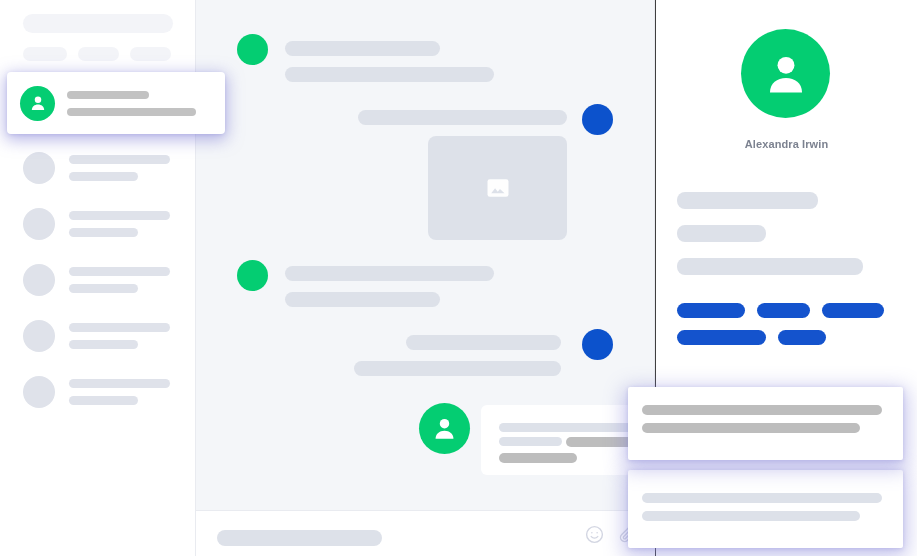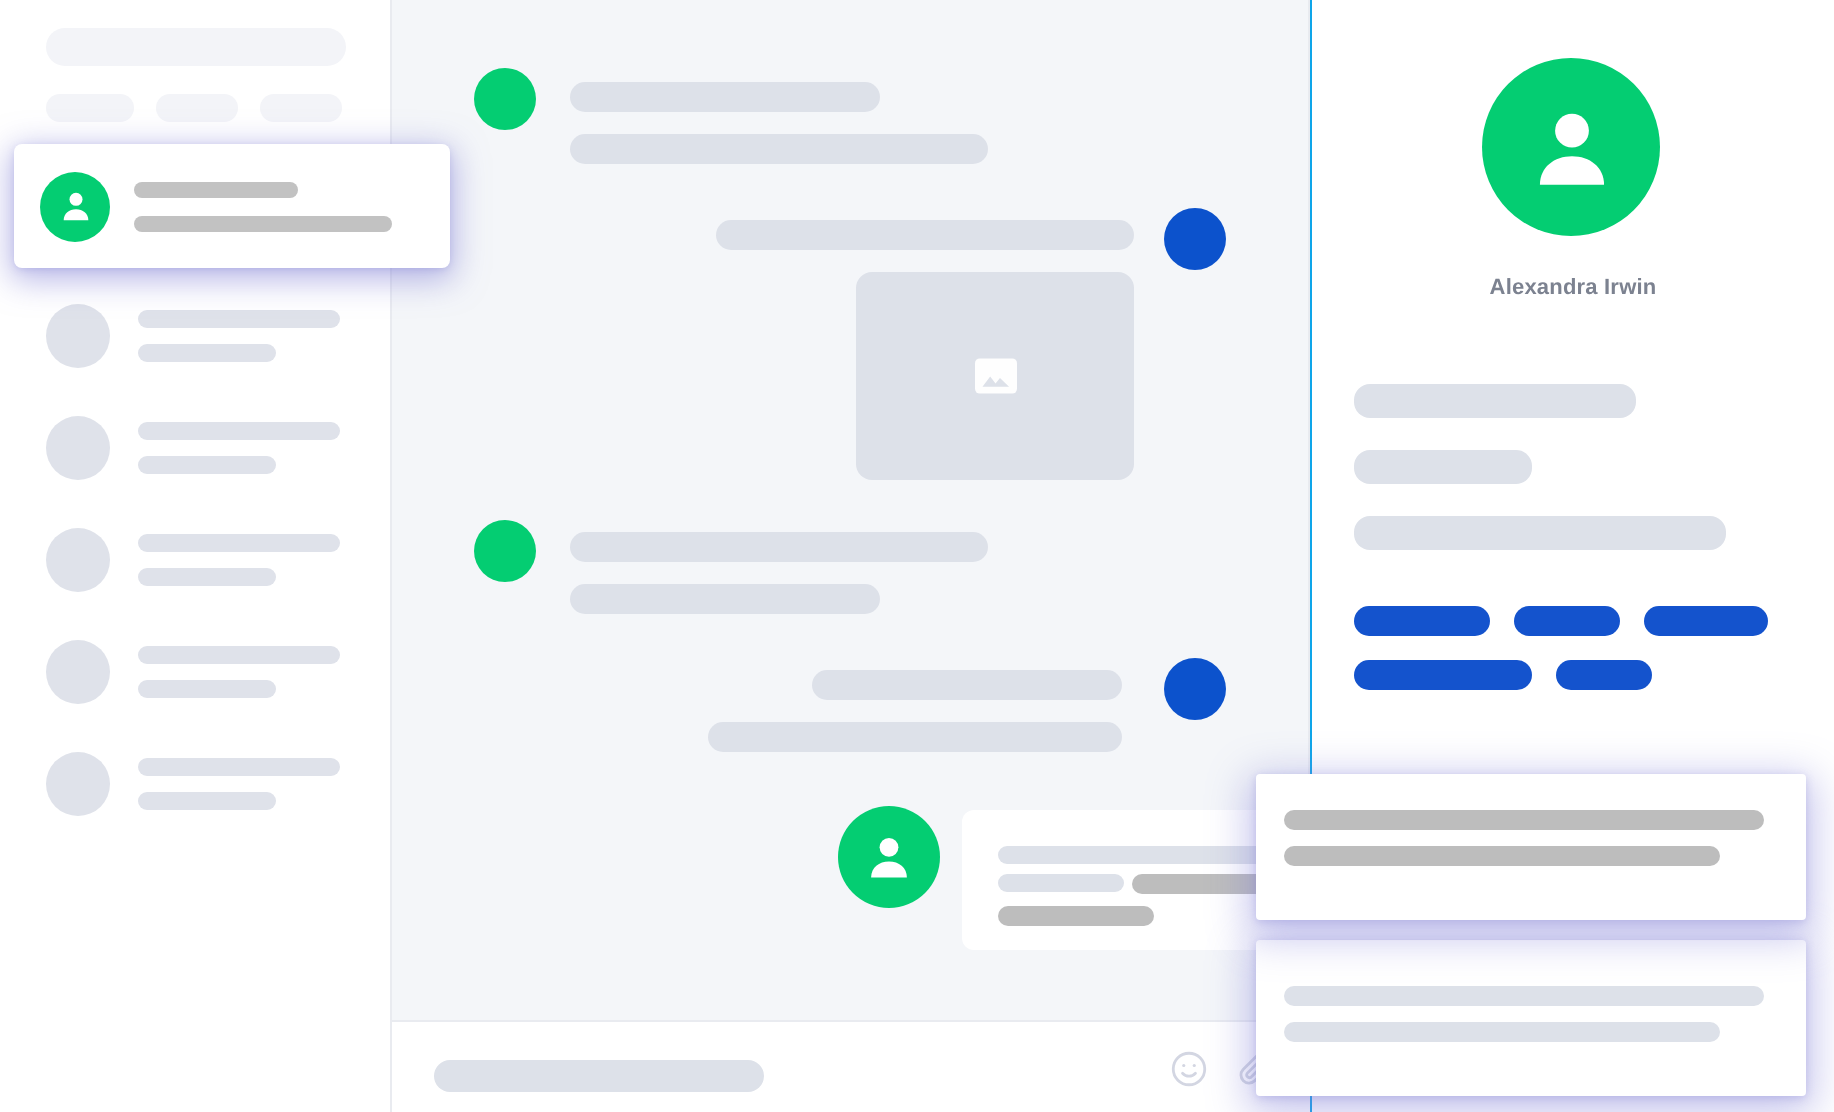--- a/index.html
+++ b/index.html
@@ -5,21 +5,21 @@
   * { box-sizing: border-box; margin: 0; padding: 0; }
   html, body {
     width: 917px; height: 556px;
     background: #ffffff;
     font-family: "Liberation Sans", sans-serif;
     overflow: hidden;
   }
   .app {
     position: relative;
     width: 917px; height: 556px;
-    background: #0ea5e9;
+    background: #404040;
   }
 
   
   .sidebar {
     position: absolute; left: 0; top: 0;
     width: 196px; height: 556px;
     background: #ffffff;
     border-right: 1px solid #e9ebf0;
   }
   .search-skeleton {

